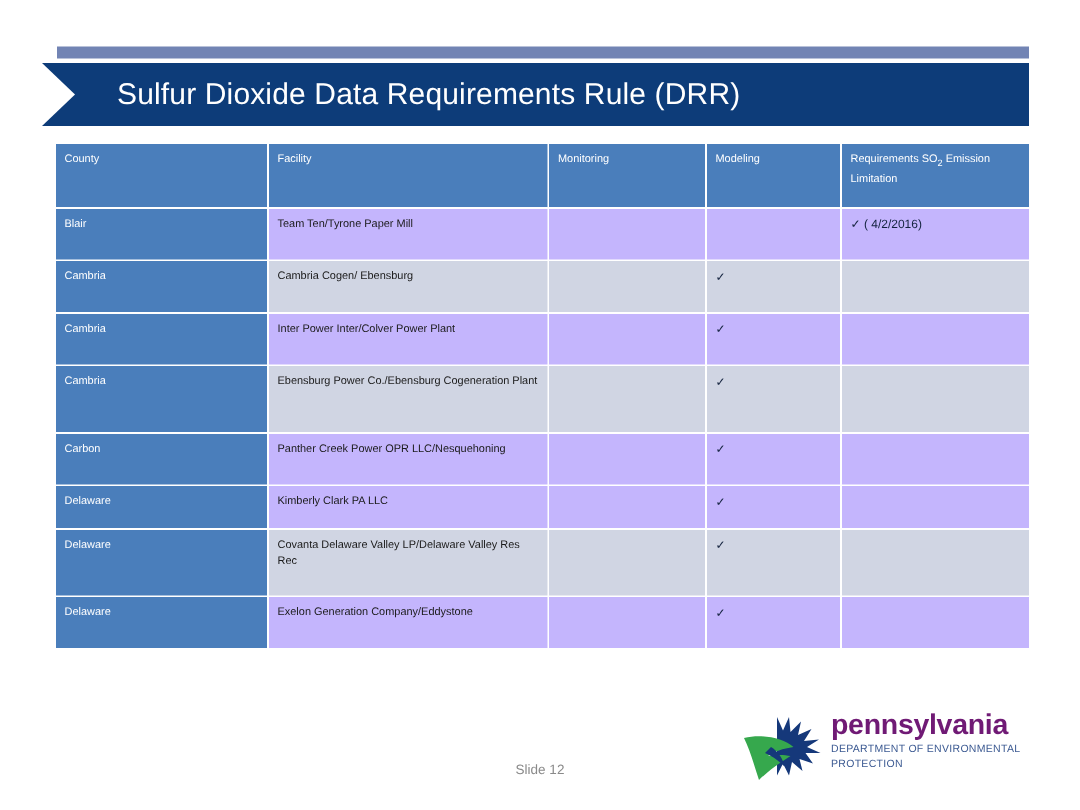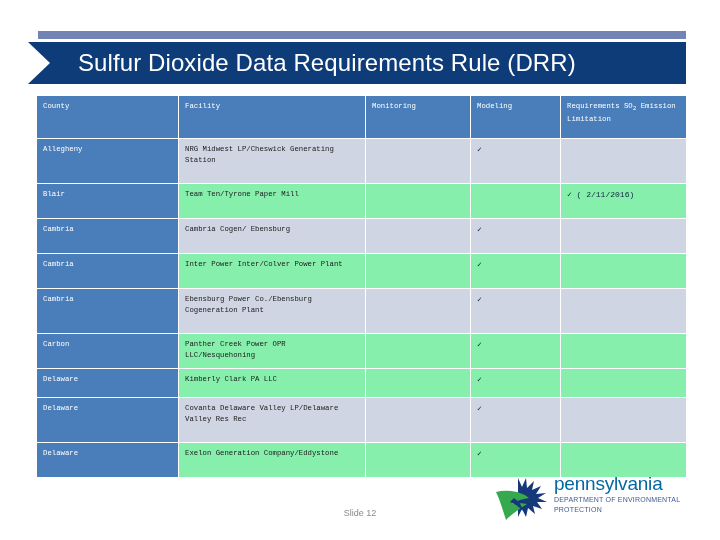--- a/index.html
+++ b/index.html
@@ -48,21 +48,21 @@
     background: #ffffff;
     clip-path: polygon(0 0, 0 100%, 100% 50%);
   }
   .banner-title {
     position: absolute;
     left: 78px;
     top: 42px;
     height: 42px;
     line-height: 42px;
     color: #ffffff;
-    font-size: 24px;
+    font-size: 20px;
     font-weight: normal;
     white-space: nowrap;
     letter-spacing: 0.1px;
   }
 
   
   .data-table {
     position: absolute;
     left: 36px;
     top: 95px;
@@ -72,21 +72,20 @@
     font-size: 7.3px;
     color: #1b1b1b;
   }
   .data-table th,
   .data-table td {
     vertical-align: top;
     padding: 5px 5px 5px 6px;
     border: 1px solid #ffffff;
     line-height: 1.5;
     overflow: hidden;
-    font-family: Liberation Mono, monospace;
   }
   .data-table thead th {
     background: #4a7ebb;
     color: #ffffff;
     text-align: left;
     font-weight: normal;
     height: 32px;
   }
   .col-county   { width: 142px; }
   .col-facility { width: 187px; }
@@ -95,21 +94,21 @@
   .col-limit    { width: 126px; }
 
   .data-table tbody td.c-county {
     background: #4a7ebb;
     color: #ffffff;
   }
   .data-table tbody tr.band-a td {
     background: #d0d5e3;
   }
   .data-table tbody tr.band-b td {
-    background: #86efac;
+    background: #c4b5fd;
   }
   .data-table tbody tr.band-a td.c-county,
   .data-table tbody tr.band-b td.c-county {
     background: #4a7ebb;
   }
 
   .r-tall   td { height: 34px; }
   .r-short  td { height: 18px; }
   .r-mid    td { height: 24px; }
 
@@ -143,22 +142,22 @@
     height: 44px;
   }
   .logo-text {
     position: absolute;
     left: 62px;
     top: 0;
     width: 142px;
   }
   .logo-word {
     font-size: 19px;
-    font-weight: normal;
-    color: #0369a1;
+    font-weight: bold;
+    color: #701a75;
     line-height: 20px;
     letter-spacing: -0.2px;
   }
   .logo-sub {
     font-size: 7px;
     color: #3c5a92;
     line-height: 9.5px;
     letter-spacing: 0.2px;
     margin-top: 1px;
   }
@@ -185,34 +184,27 @@
     <tr>
       <th>County</th>
       <th>Facility</th>
       <th>Monitoring</th>
       <th>Modeling</th>
       <th><span>Requirements SO</span><sub>2</sub><span> Emission</span><br><span>Limitation</span></th>
     </tr>
   </thead>
   <tbody>
 
-    <tr class="band-a r-tall">
-      <td class="c-county">Allegheny</td>
-      <td>NRG Midwest LP/Cheswick Generating Station</td>
-      <td class="check"></td>
-      <td class="check">✓</td>
-      <td class="check"></td>
-    </tr>
 
     <tr class="band-b r-mid">
       <td class="c-county">Blair</td>
       <td>Team Ten/Tyrone Paper Mill</td>
       <td class="check"></td>
       <td class="check"></td>
-      <td class="check">✓  ( 2/11/2016)</td>
+      <td class="check">✓  ( 4/2/2016)</td>
     </tr>
 
     <tr class="band-a r-mid">
       <td class="c-county">Cambria</td>
       <td>Cambria Cogen/ Ebensburg</td>
       <td class="check"></td>
       <td class="check">✓</td>
       <td class="check"></td>
     </tr>
 

